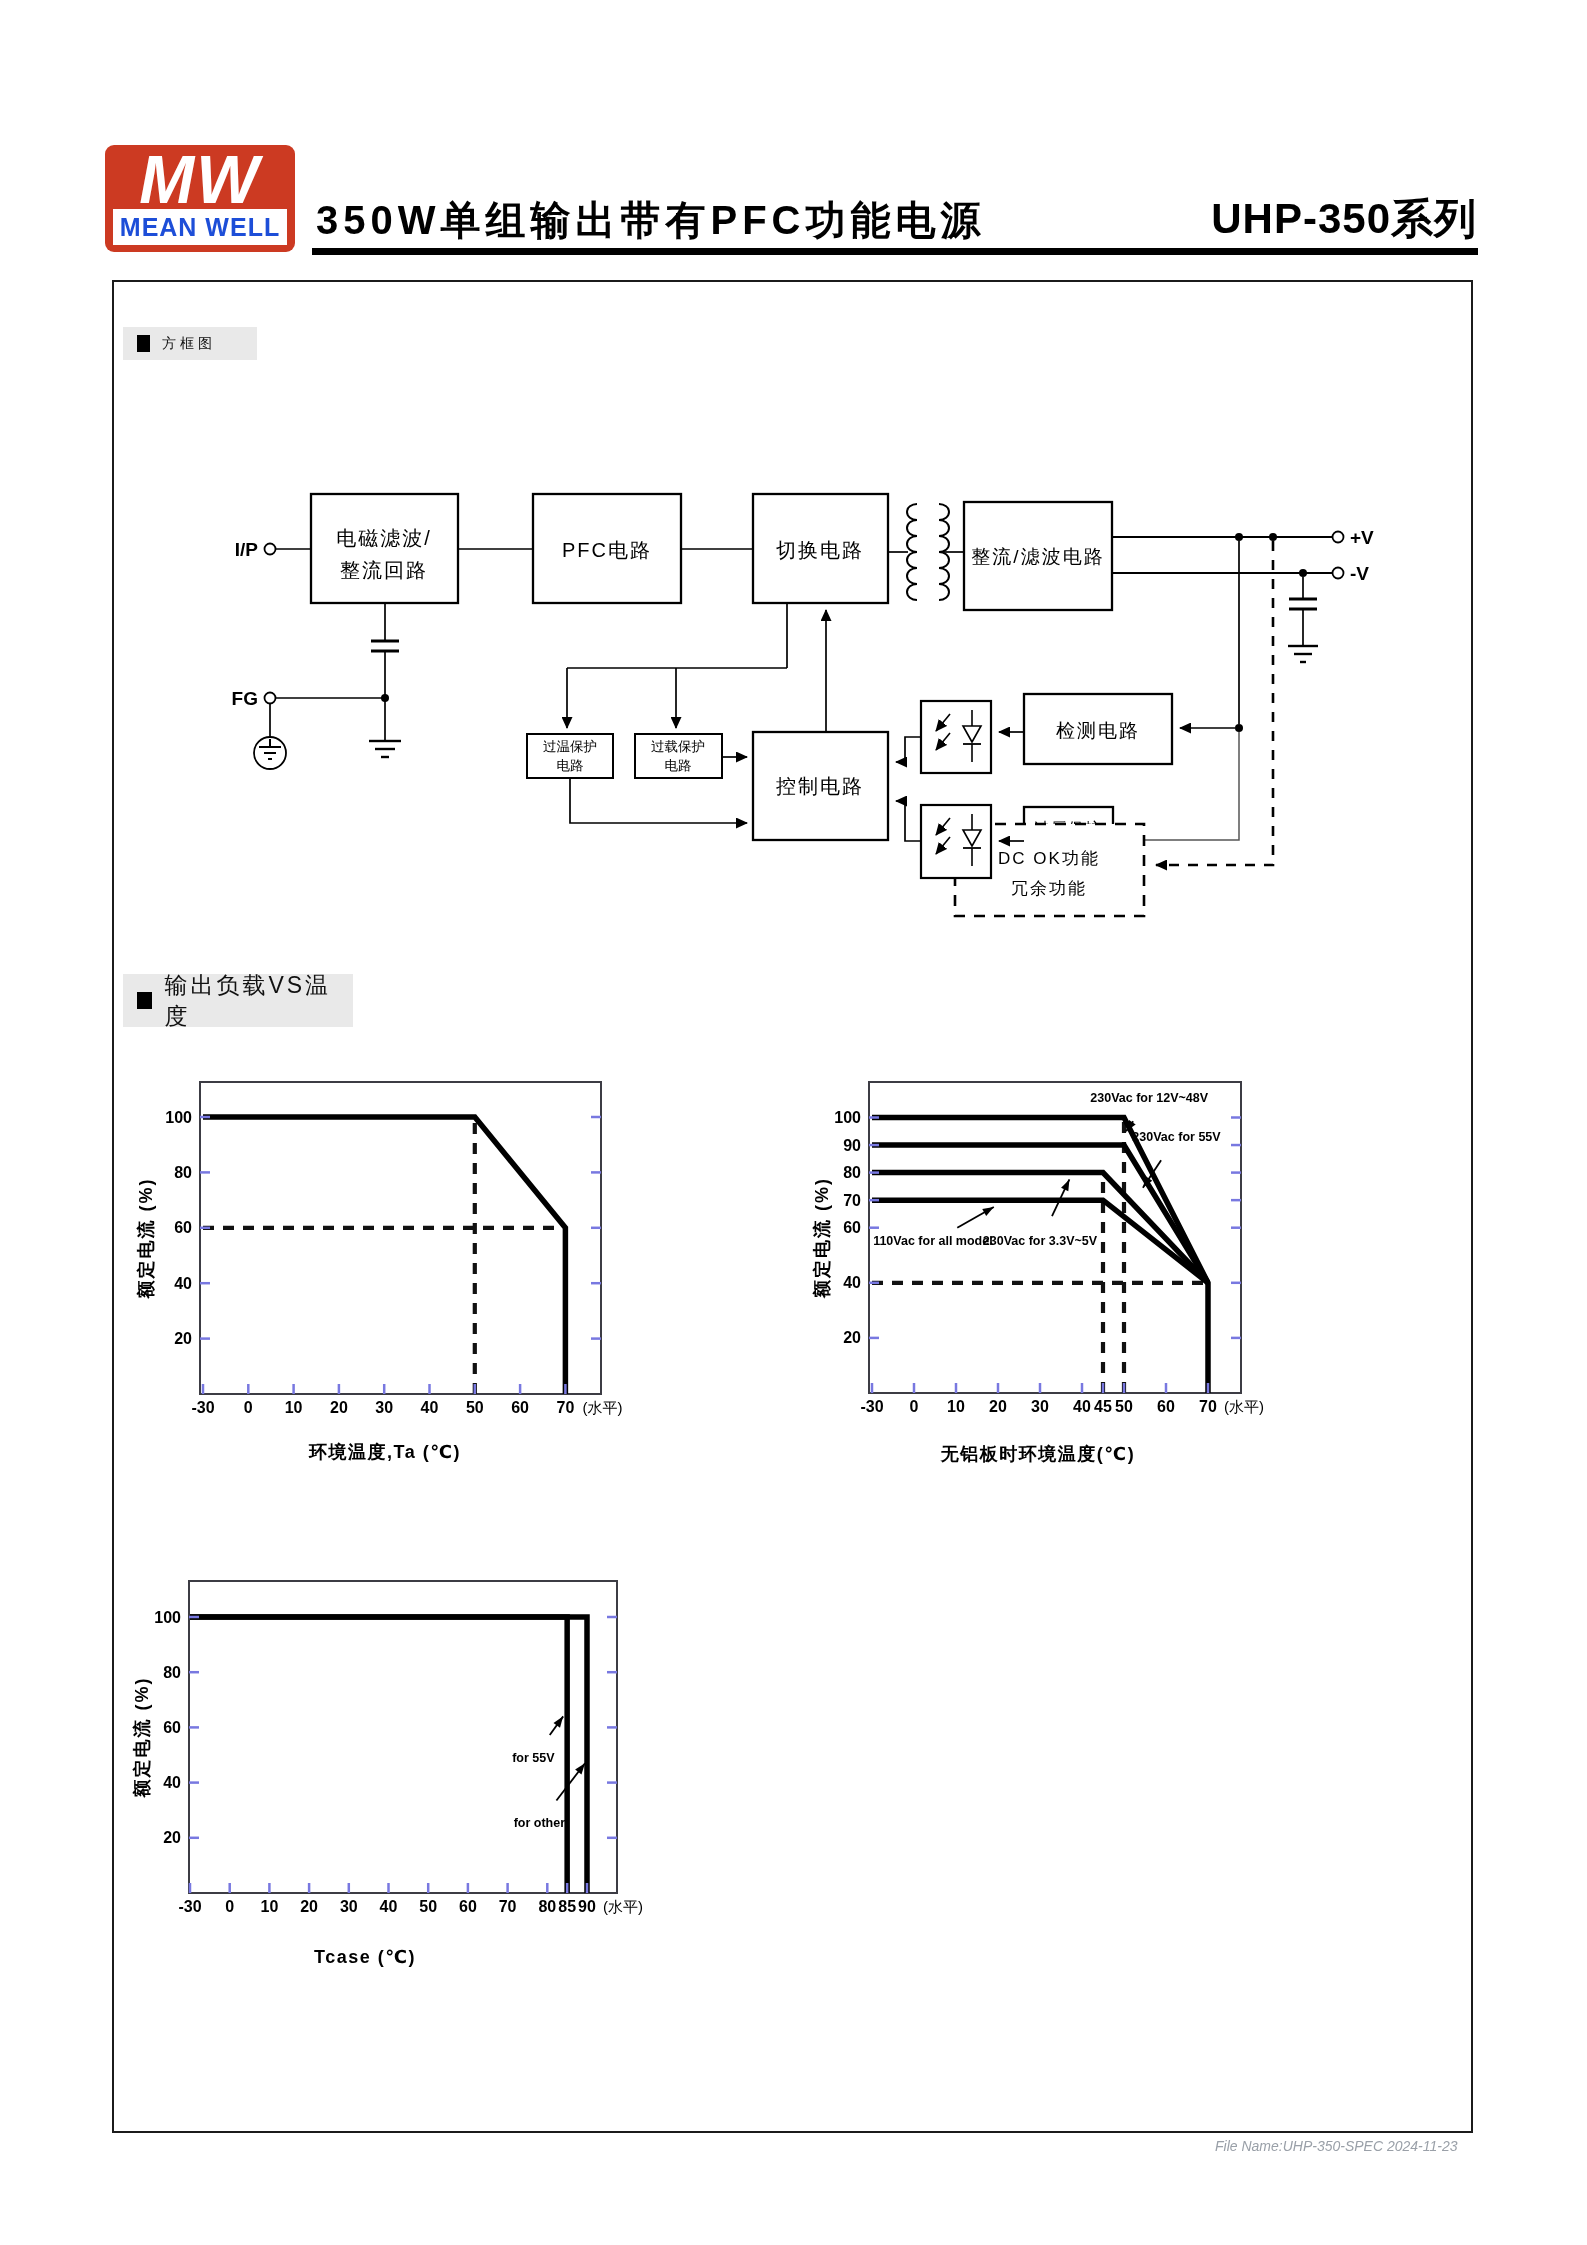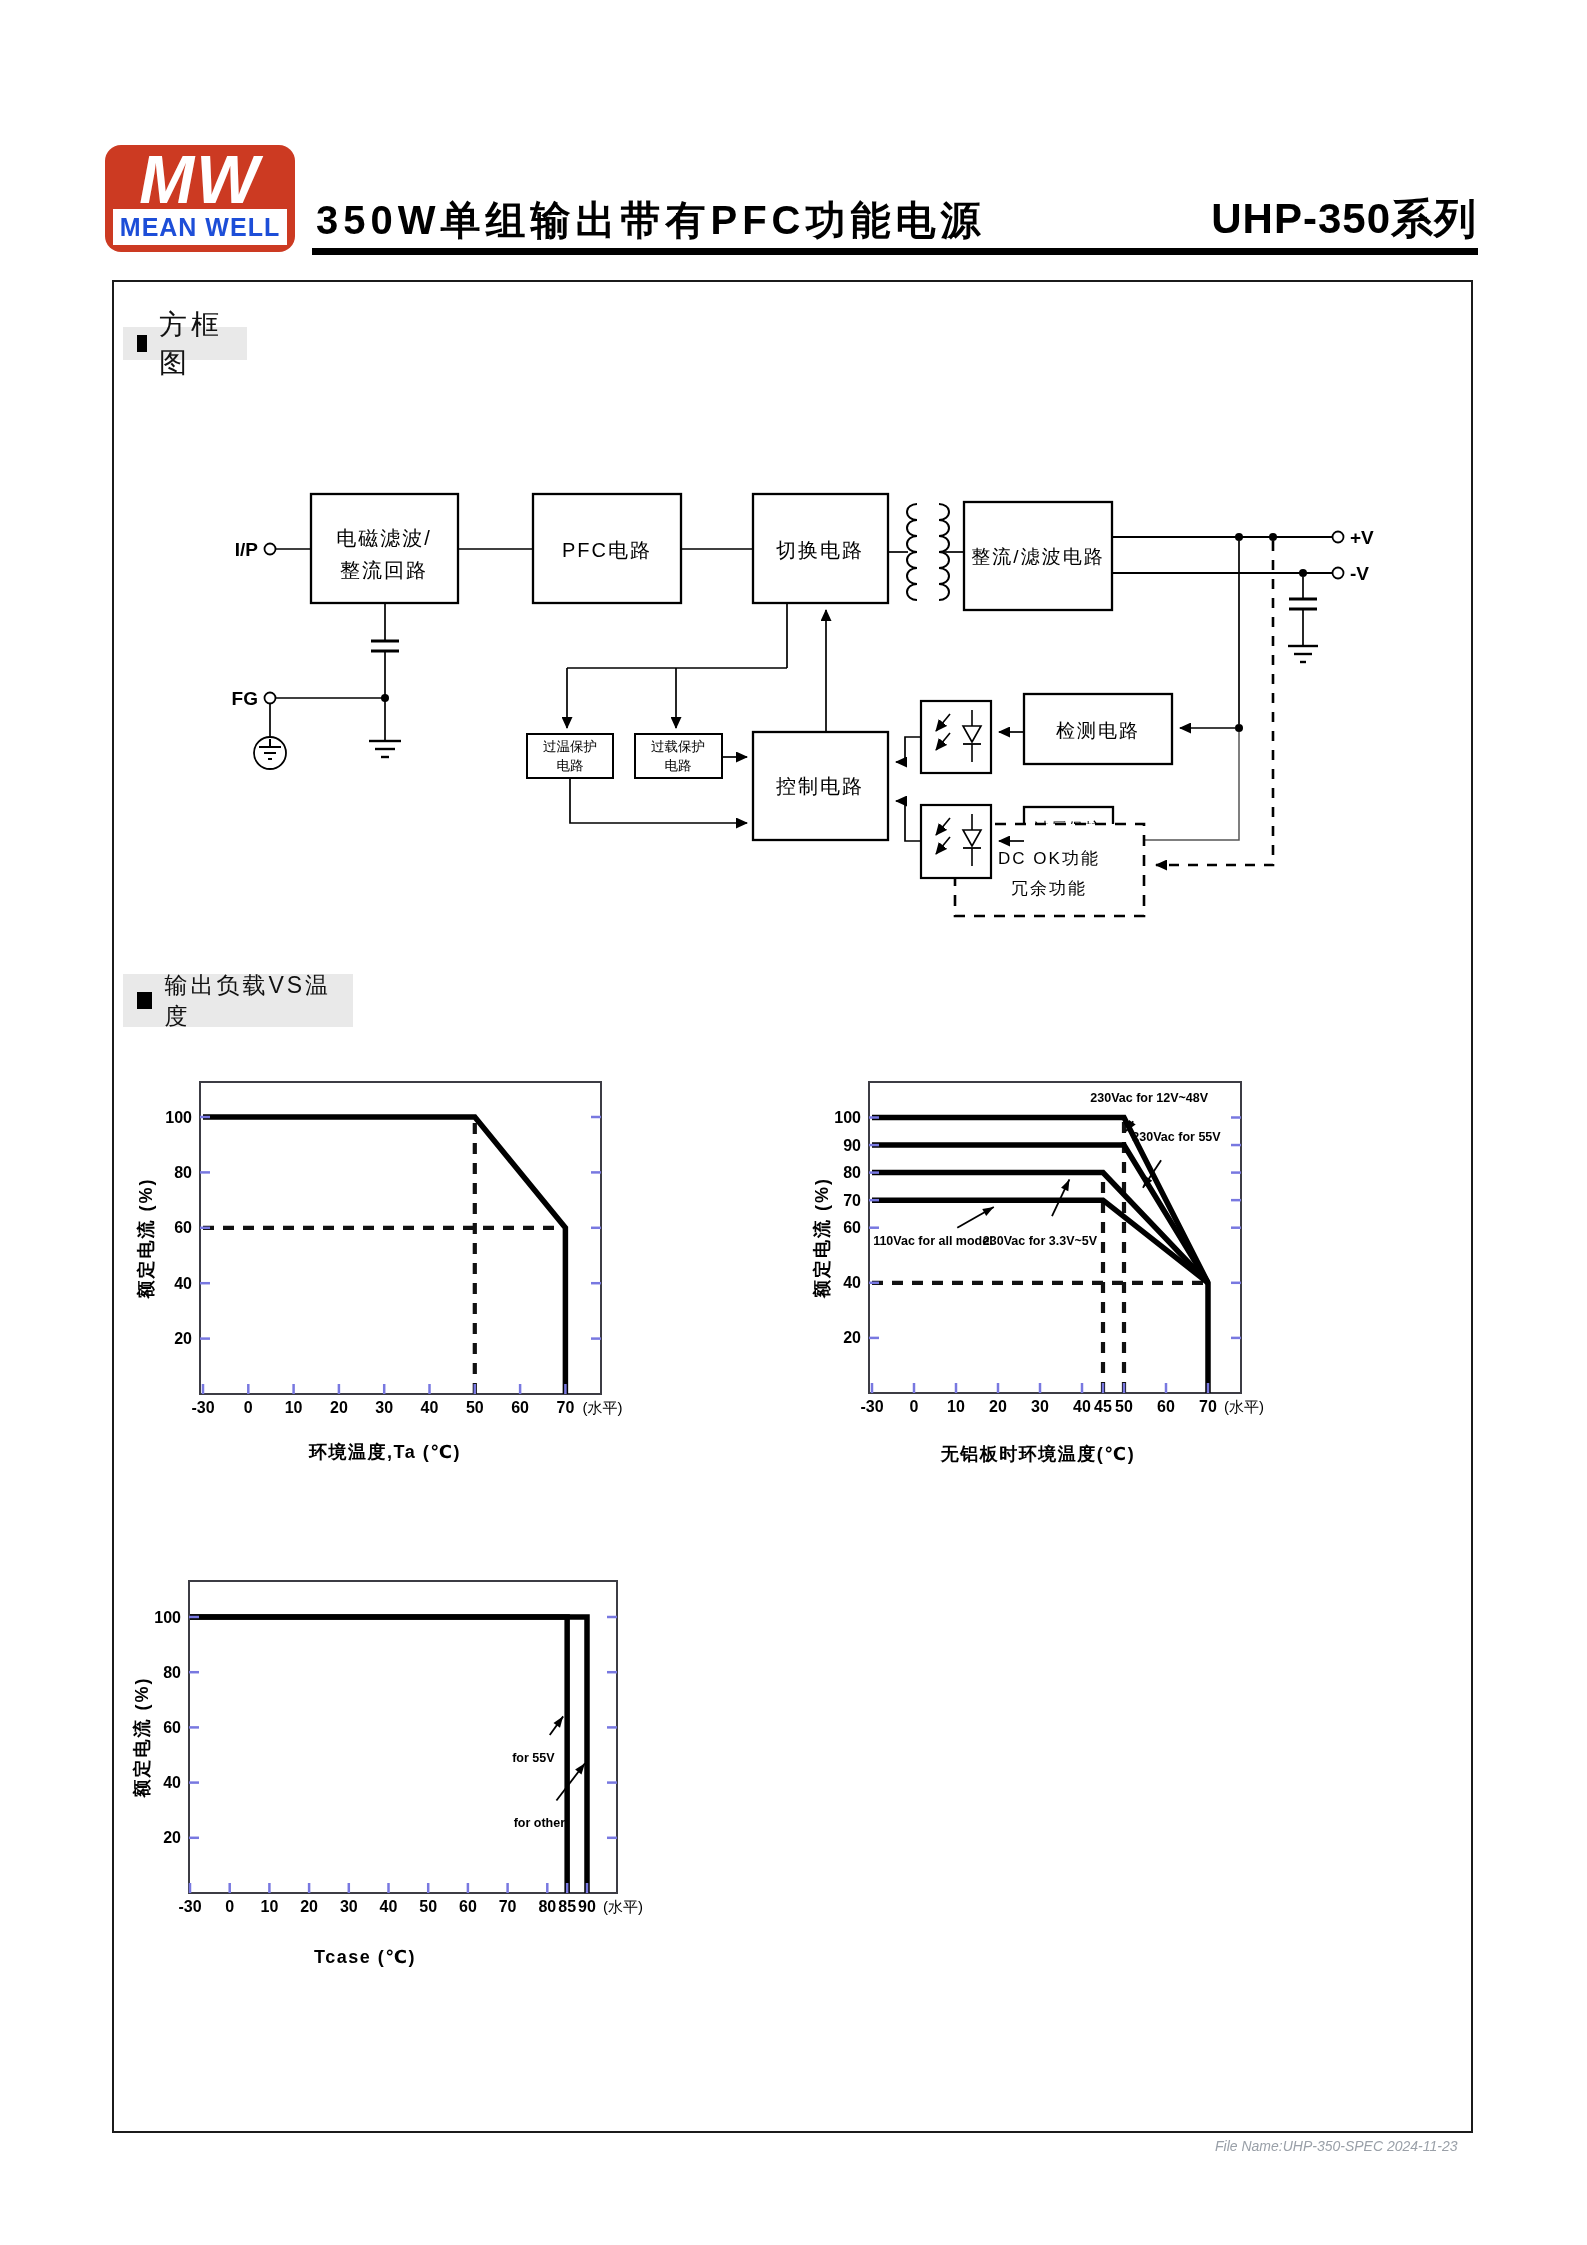--- a/index.html
+++ b/index.html
@@ -2,41 +2,41 @@
 <html><head>
 <meta charset="utf-8">
 <style>
   * { margin:0; padding:0; box-sizing:border-box; }
   html,body { background:#ffffff; }
   body { font-family:"Liberation Sans","DejaVu Sans",sans-serif; }
   .page { position:relative; width:1587px; height:2245px; background:#fff; overflow:hidden; }
 
   
   .logo { position:absolute; left:105px; top:145px; width:190px; height:107px;
-          background:#cc3a22; border-radius:16px; }
+          background:#cc3a22; border-radius:9px; }
   .logo-mw { position:absolute; left:0; top:-4px; width:100%; text-align:center;
              font-size:66px; font-weight:bold; font-style:italic; color:#fff;
              letter-spacing:2px; transform:scaleY(1.05); }
   .logo-band { position:absolute; left:8px; right:8px; bottom:7px; height:36px;
                background:#fff; display:flex; align-items:center; justify-content:center; }
   .logo-name { color:#1d4ed8; font-weight:bold; font-size:25px; letter-spacing:1px;text-align:center; }
   .doc-title { position:absolute; left:316px; top:193px; font-size:40px; font-weight:bold;
                color:#000; letter-spacing:5px; }
   .doc-series { position:absolute; right:110px; top:191px; font-size:42px; font-weight:bold;
                 color:#000; letter-spacing:1px; }
   .title-rule { position:absolute; left:312px; top:248px; width:1166px; height:7px; background:#000; }
 
   
   .main-box { position:absolute; left:112px; top:280px; width:1361px; height:1853px;
               border:2px solid #1b1b1b; background:#fff; }
 
   .sect-band { position:absolute; background:#e9e9e9; display:flex; align-items:center;
                gap:12px; padding:0 14px; color:#111; }
   .sect-sq { display:inline-block; background:#000; }
-  #sect1 { left:123px; top:327px; width:124px; height:33px; font-size:28px; letter-spacing:4px; }
+  #sect1 { left:123px; top:327px; width:134px; height:33px; font-size:14px; letter-spacing:4px; }
   #sect1 .sect-sq { width:13px; height:17px; }
   #sect2 { left:123px; top:974px; width:230px; height:53px; font-size:23px; letter-spacing:3px; }
   #sect2 .sect-sq { width:17px; height:17px; }
 
   .freq-notes { position:absolute; left:1184px; top:363px; font-size:20px; font-weight:bold;
                 color:#000; letter-spacing:1px; line-height:31px; white-space:nowrap; }
 
   
   svg { position:absolute; overflow:visible; }
   .bd text { font-family:"Liberation Sans","DejaVu Sans",sans-serif; fill:#000; }

